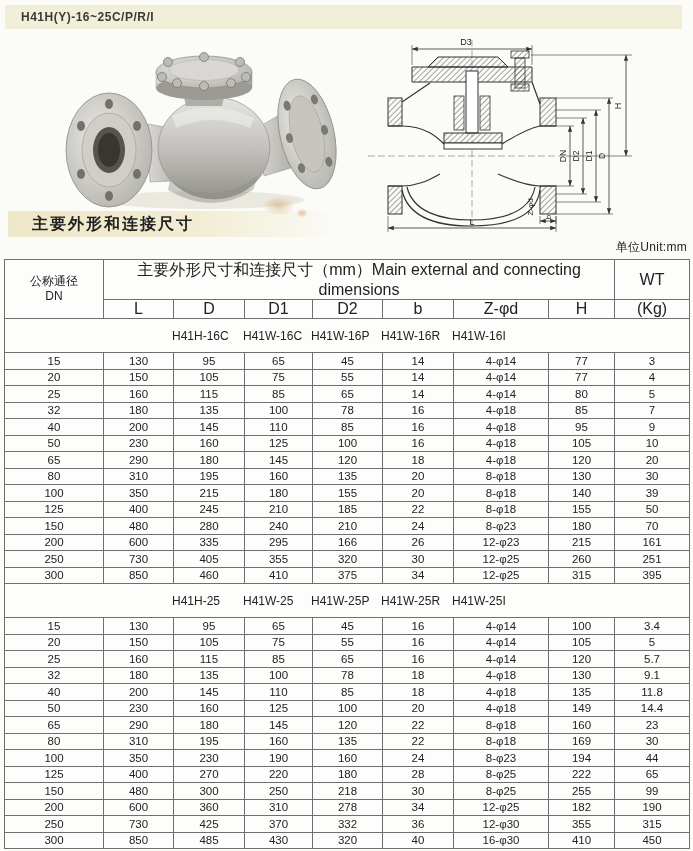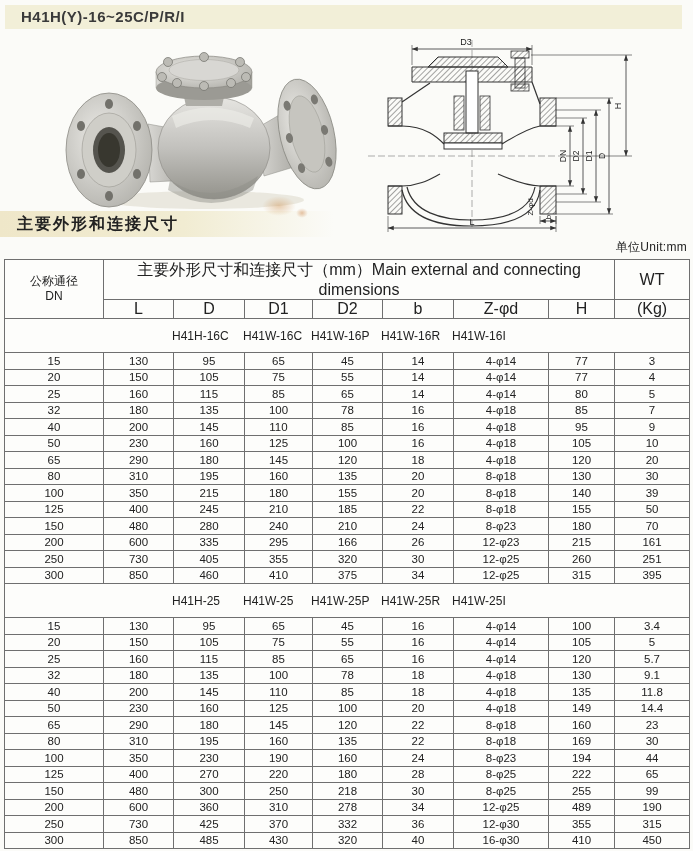--- a/index.html
+++ b/index.html
@@ -13,30 +13,30 @@
   html,body { width:693px; height:851px; overflow:hidden; }
   body {
     position:relative;
     background:var(--page-bg);
     font-family:"Liberation Sans","DejaVu Sans",sans-serif;
     color:var(--text);
   }
   .title-bar {
     position:absolute; left:5px; top:5px; width:677px; height:24px;
     background:var(--title-bar-bg);
-    font-size:15px; font-weight:bold; color:#3a3a3a;
+    font-size:12px; font-weight:bold; color:#3a3a3a;
     line-height:24px; padding-left:16px; letter-spacing:.5px;
   }
   .photo-wrap { position:absolute; left:52px; top:32px; width:300px; height:182px; }
   .drawing-wrap { position:absolute; left:350px; top:26px; width:340px; height:208px; }
   .section-bar {
-    position:absolute; left:0; top:211px; width:334px; height:26px;
+    position:absolute; left:8px; top:211px; width:334px; height:26px;
     background:linear-gradient(to right, #efe7c9 0%, var(--section-bar-bg) 55%, rgba(245,240,220,0) 100%);
     font-size:16px; font-weight:bold; color:#222;
-    line-height:26px; padding-left:17px; letter-spacing:2px;
+    line-height:26px; padding-left:24px; letter-spacing:2px;
   }
   .stain { position:absolute; border-radius:50%; pointer-events:none; }
   .stain.a { left:262px; top:196px; width:34px; height:20px;
     background:radial-gradient(ellipse at center, rgba(196,120,40,.35), rgba(196,120,40,0) 70%); }
   .stain.b { left:296px; top:208px; width:12px; height:10px;
     background:radial-gradient(ellipse at center, rgba(196,110,40,.4), rgba(196,110,40,0) 70%); }
   .unit-note {
     position:absolute; right:6px; top:239px; font-size:12px; color:#222; letter-spacing:.3px;
   }
   table.dim-table {
@@ -568,21 +568,21 @@
         <td>99</td>
       </tr>
       <tr class="data-row">
         <td>200</td>
         <td>600</td>
         <td>360</td>
         <td>310</td>
         <td>278</td>
         <td>34</td>
         <td>12-φ25</td>
-        <td>489</td>
+        <td>182</td>
         <td>190</td>
       </tr>
       <tr class="data-row">
         <td>250</td>
         <td>730</td>
         <td>425</td>
         <td>370</td>
         <td>332</td>
         <td>36</td>
         <td>12-φ30</td>

